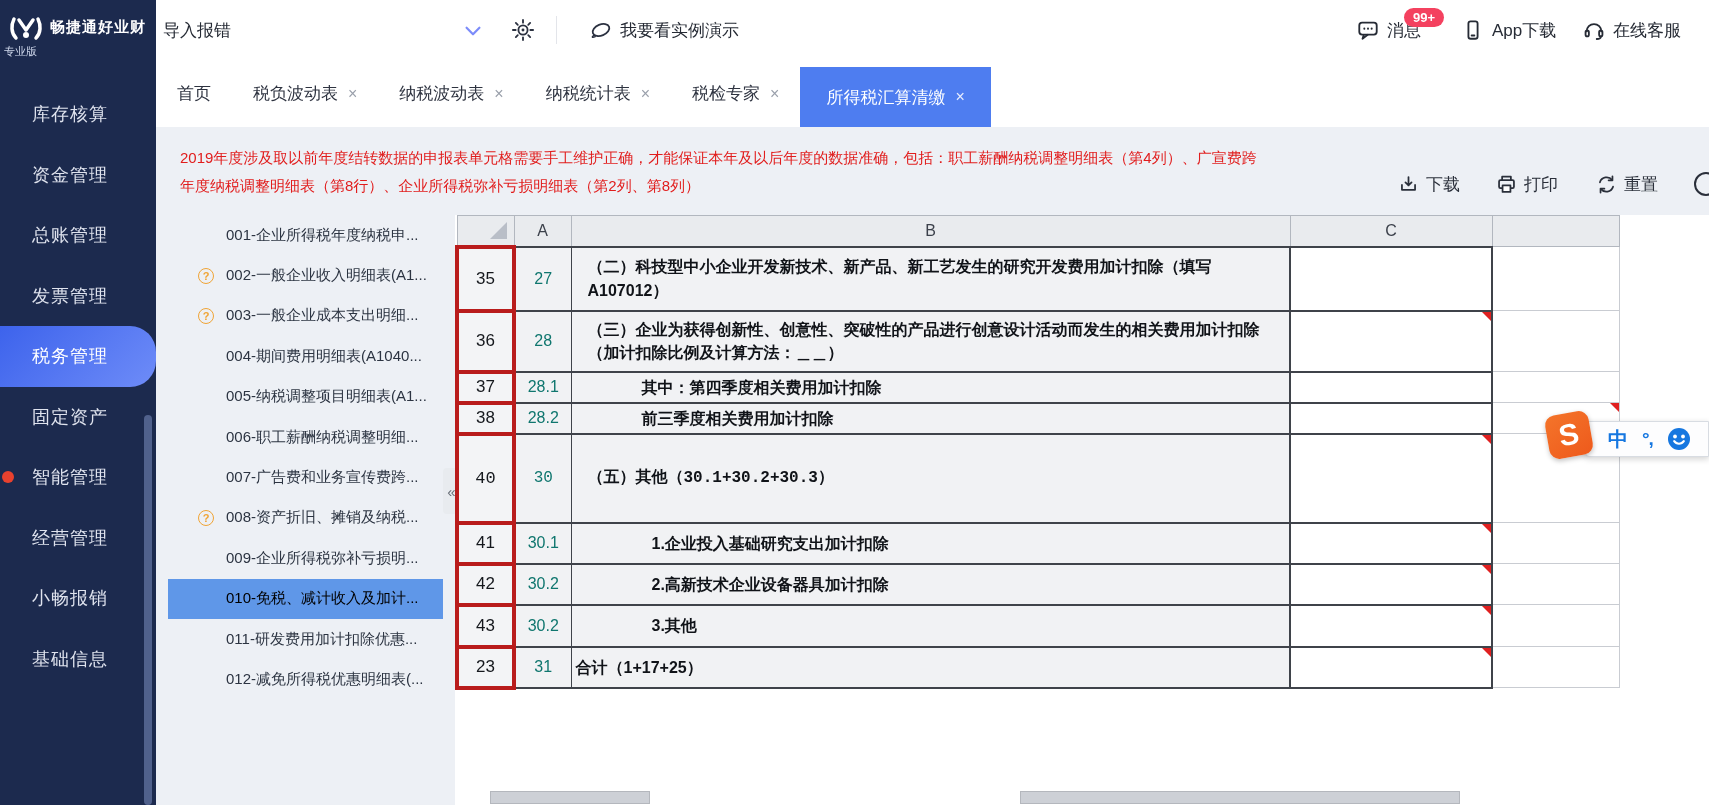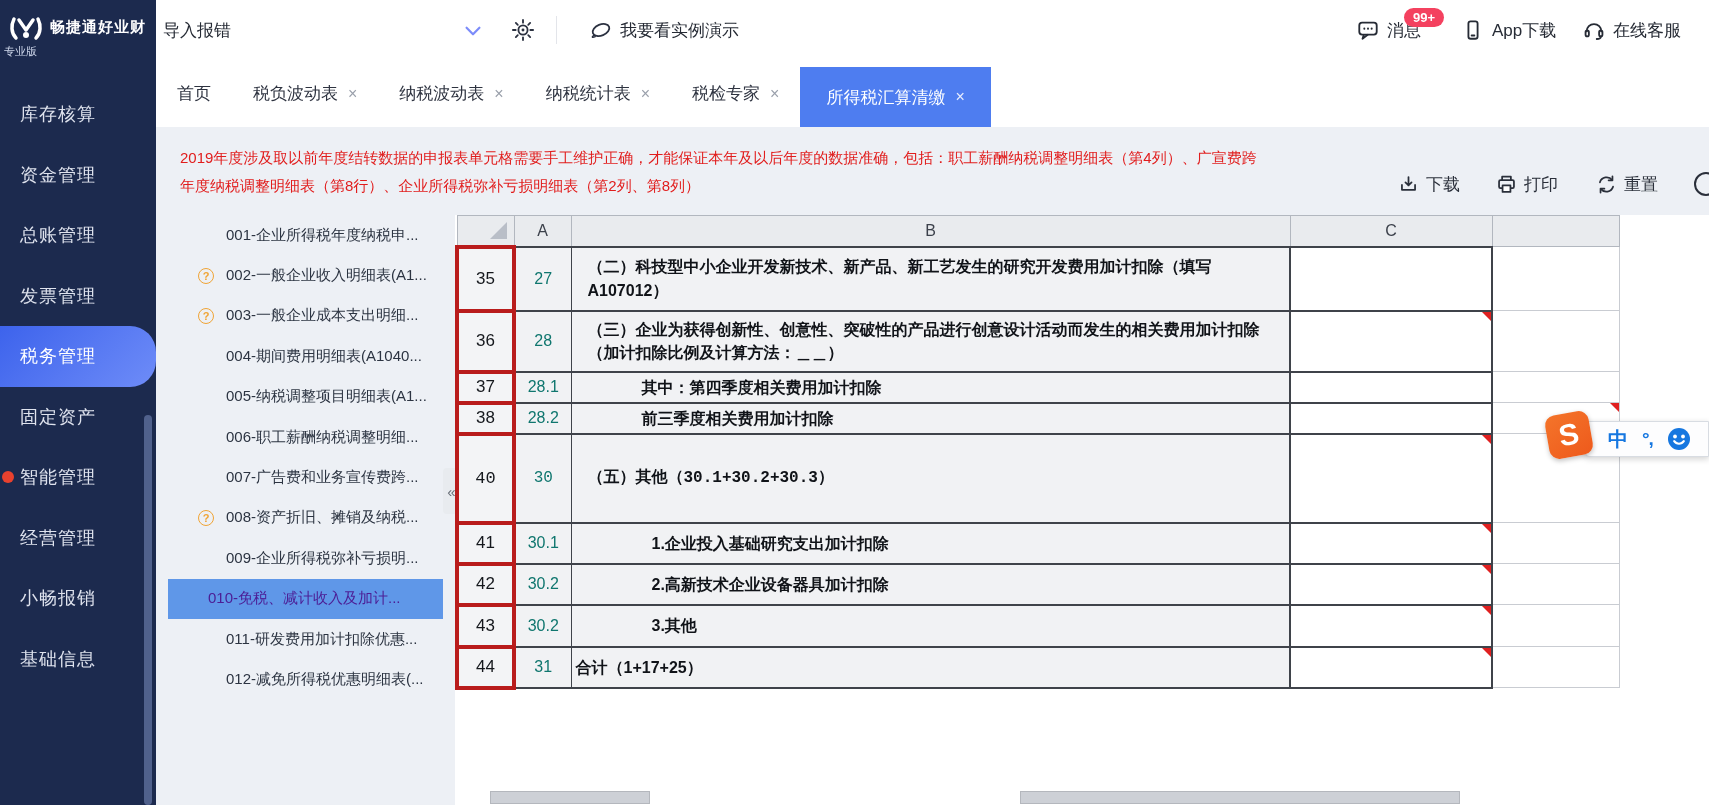--- a/index.html
+++ b/index.html
@@ -15,21 +15,21 @@
   .logo-sub { position:absolute; left:4px; top:44px; font-size:11px; color:#cdd6ea; }
   .tb-item { position:absolute; top:0; height:60px; display:flex; align-items:center; gap:8px;
     font-size:17px; color:#262b35; cursor:pointer; }
   .tb-ic { width:22px; height:22px; display:block; }
   .badge { position:absolute; left:1404px; top:8px; background:#f4415f; color:#fff; font-size:13px;
     font-weight:bold; padding:1px 9px; border-radius:11px; line-height:17px; }
   .tb-divider { position:absolute; left:556px; top:16px; width:1px; height:28px; background:#e3e5ea; }
 
   
   .sidenav { position:absolute; left:0; top:60px; width:156px; height:745px; background:#1c2a4e; }
-  .nav-item { position:relative; height:60.5px; display:flex; align-items:center; padding-left:20px;
+  .nav-item { position:relative; height:60.5px; display:flex; align-items:center; padding-left:32px;
     font-size:18px; color:#dfe3ee; letter-spacing:1px; cursor:pointer; }
   .nav-item.selected { background:linear-gradient(135deg,#3d63ec 0%,#6e8cf8 100%);
     border-radius:0 26px 26px 0; color:#fff; }
   .nav-list { padding-top:24px; }
   .nav-dot { position:absolute; left:2px; top:50%; margin-top:-6px; width:12px; height:12px;
     border-radius:50%; background:#e8412e; }
   .nav-scroll { position:absolute; left:144px; top:355px; width:8px; height:390px;
     background:#50618c; border-radius:4px; }
 
   
@@ -48,21 +48,21 @@
   .act { position:absolute; top:171px; height:26px; display:flex; align-items:center; gap:7px;
     font-size:17px; color:#2a2f3a; cursor:pointer; }
   .act svg { width:21px; height:21px; }
   .partial-circle { position:absolute; left:1694px; top:172px; width:24px; height:24px;
     border:2px solid #2a2f3a; border-radius:50%; }
 
   
   .panel { position:absolute; left:156px; top:215px; width:299px; height:590px; background:#edf0f5; }
   .rep-item { position:relative; height:40.4px; display:flex; align-items:center; padding-left:70px;
     font-size:15px; color:#2c3442; cursor:pointer; white-space:nowrap; }
-  .rep-item.selected { background:#5f97e8; color:#4c1d95; margin:0 12px; padding-left:40px; }
+  .rep-item.selected { background:#5f97e8; color:#000000; margin:0 12px; padding-left:58px; }
   .help-ic { position:absolute; left:42px; top:50%; margin-top:-8px; width:16px; height:16px;
     border:1.5px solid #f0a435; border-radius:50%; color:#f0a435; font-size:11px; font-weight:bold;
     text-align:center; line-height:14px; }
   .collapse-handle { position:absolute; left:443px; top:468px; width:17px; height:46px;
     background:#e8ebef; border-radius:4px; color:#6a7078; font-size:15px; display:flex;
     align-items:center; justify-content:center; cursor:pointer; }
 
   
   .sheet { position:absolute; left:455px; top:215px; }
   table { border-collapse:collapse; table-layout:fixed; width:1162px; }
@@ -449,21 +449,21 @@
           <td class="rn">43</td>
           <td class="ca">30.2</td>
           <td class="cb">
             <div class="ind3">3.其他</div>
           </td>
           <td class="cc marked"></td>
           <td class="cd"></td>
         </tr>
 
         <tr style="height: 41px;">
-          <td class="rn">44</td>
+          <td class="rn">23</td>
           <td class="ca">31</td>
           <td class="cb">
             <div class="ind0">合计（1+17+25）</div>
           </td>
           <td class="cc marked"></td>
           <td class="cd"></td>
         </tr>
       </tbody>
   </table>
 </div>

